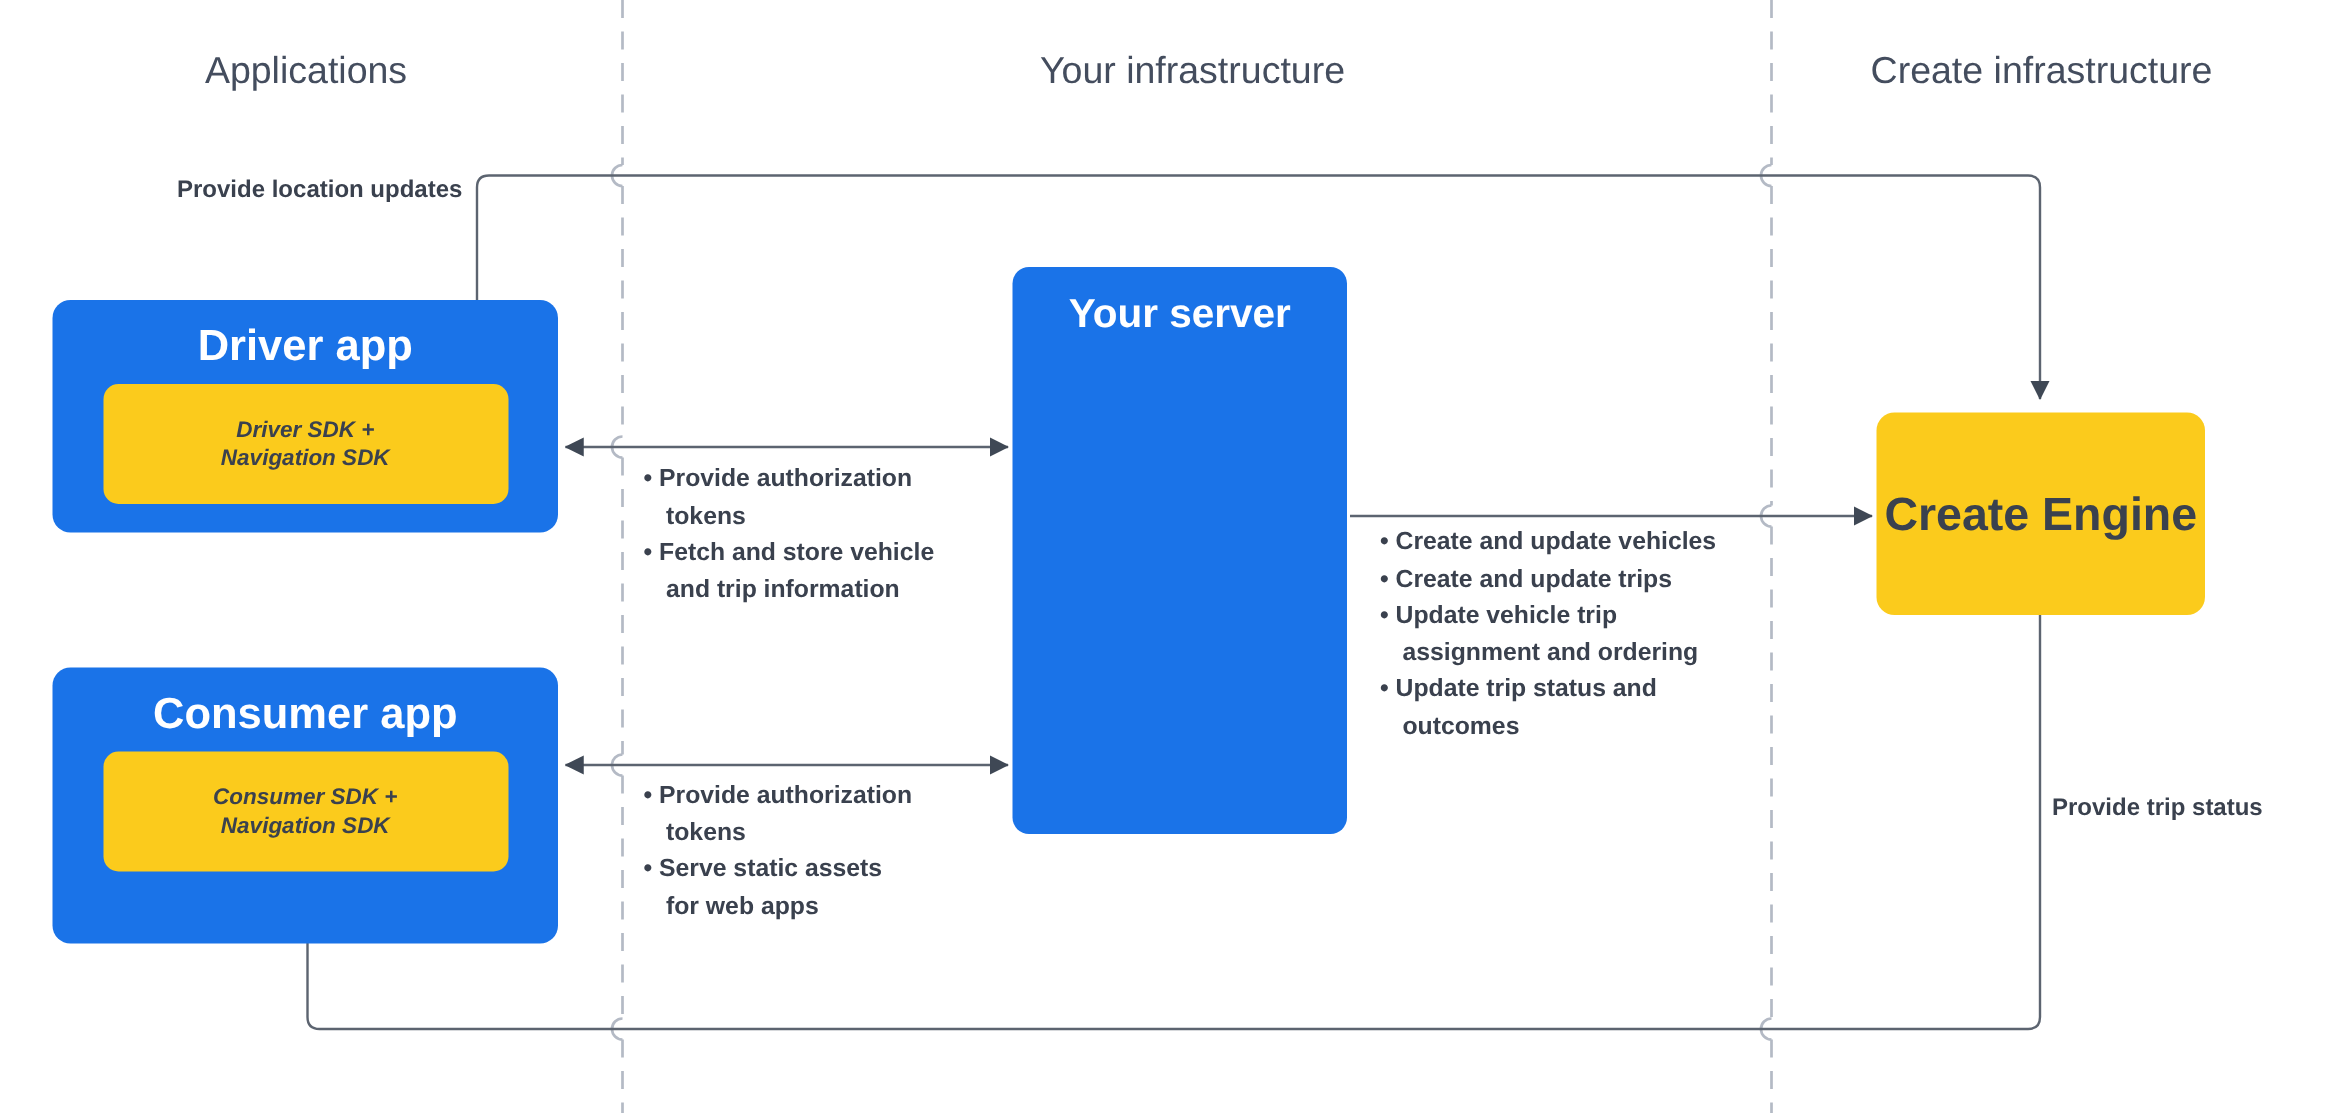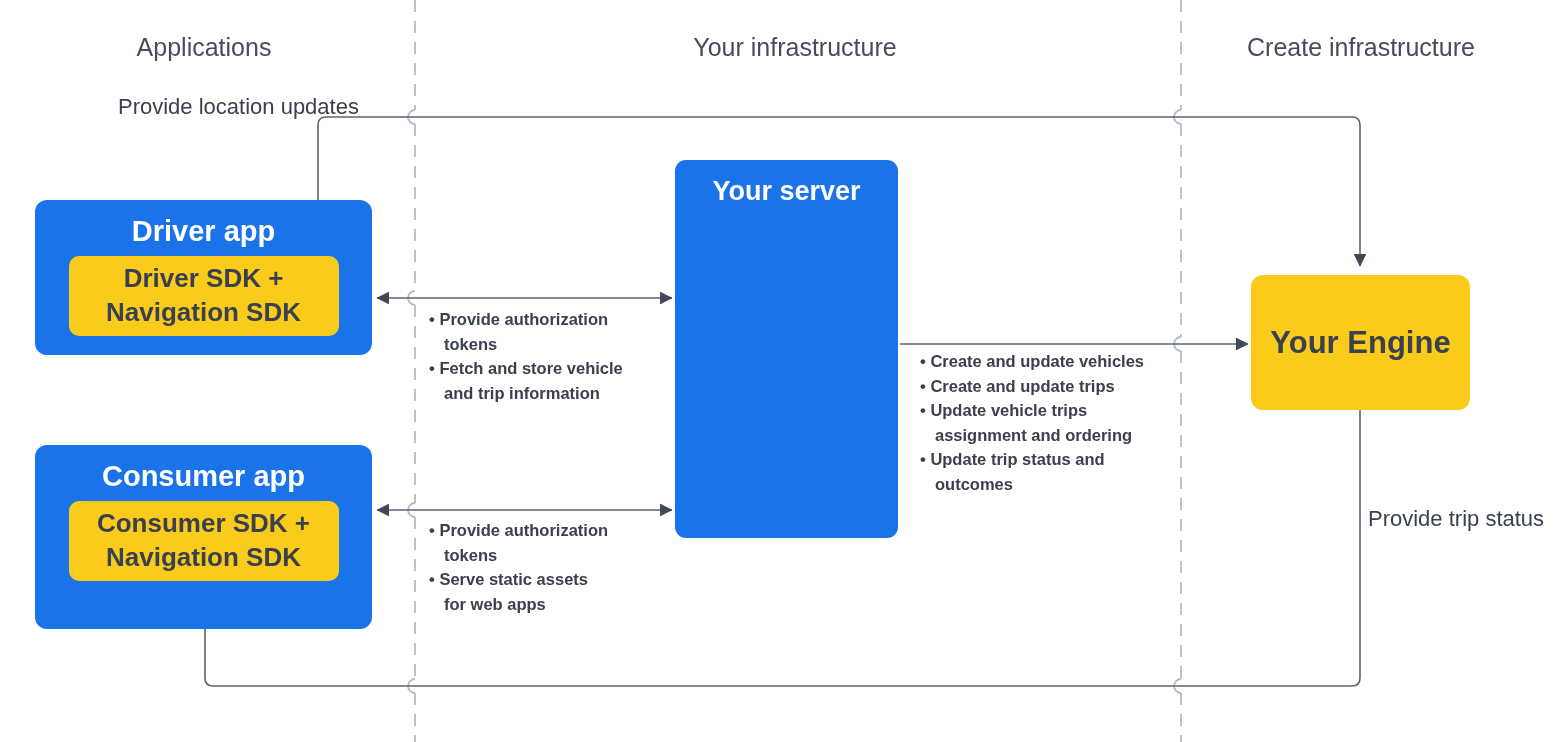--- a/index.html
+++ b/index.html
@@ -6,39 +6,40 @@
   #canvas{
     position:relative;width:1559px;height:742px;background:#ffffff;overflow:hidden;
     font-family:"Liberation Sans",sans-serif;
   }
   #connectors{position:absolute;left:0;top:0;width:1559px;height:742px;}
   .col-header{
     position:absolute;top:33px;transform:translateX(-50%);
     font-size:25px;font-weight:400;color:var(--header);white-space:nowrap;text-align:center;
   }
   .edge-label{
-    position:absolute;font-size:22px;font-weight:400;color:var(--text_dark);white-space:nowrap;
+    position:absolute;font-size:16px;font-weight:700;color:var(--text_dark);white-space:nowrap;margin-top:24px;
   }
   .app-box{
     position:absolute;left:35px;width:337px;background:var(--blue);
     border-radius:12px;
   }
   .app-title{
     padding-top:16px;text-align:center;color:#ffffff;
     font-size:29px;font-weight:700;line-height:1.1;
   }
   .sdk-box{
     position:absolute;left:50%;transform:translateX(-50%);top:56px;
     width:270px;height:80px;background:var(--yellow);border-radius:10px;
     display:flex;align-items:center;justify-content:center;text-align:center;
-    color:var(--text_dark);font-size:26px;font-weight:700;line-height:1.3;
+    color:var(--text_dark);font-size:15px;font-weight:700;line-height:1.3;
     white-space:pre-line;
+    font-style:italic;
   }
   .server-box{
-    position:absolute;left:675px;top:160px;width:223px;height:378px;
+    position:absolute;left:675px;top:178px;width:223px;height:378px;
     background:var(--blue);border-radius:11px;
   }
   .server-title{
     padding-top:16px;text-align:center;color:#ffffff;font-size:27px;font-weight:700;
   }
   .fleet-box{
     position:absolute;left:1251px;top:275px;width:219px;height:135px;
     background:var(--yellow);border-radius:12px;
     display:flex;align-items:center;justify-content:center;
     color:var(--text_dark);font-size:31px;font-weight:700;
@@ -98,37 +99,37 @@
     <div class="app-title">Consumer app</div>
     <div class="sdk-box">Consumer SDK +
 Navigation SDK</div>
   </div>
 
   <div class="server-box">
     <div class="server-title">Your server</div>
   </div>
 
   <div class="fleet-box">
-    <span>Your Engine</span>
+    <span>Create Engine</span>
   </div>
 
   <ul class="bullets" id="list-driver">
       <li>Provide authorization
 tokens</li>
       <li>Fetch and store vehicle
 and trip information</li>
     </ul>
   <ul class="bullets" id="list-consumer">
       <li>Provide authorization
 tokens</li>
       <li>Serve static assets
 for web apps</li>
     </ul>
   <ul class="bullets" id="list-fleet">
       <li>Create and update vehicles</li>
       <li>Create and update trips</li>
-      <li>Update vehicle trips
+      <li>Update vehicle trip
 assignment and ordering</li>
       <li>Update trip status and
 outcomes</li>
     </ul>
 
 </div>
 
 </body></html>

